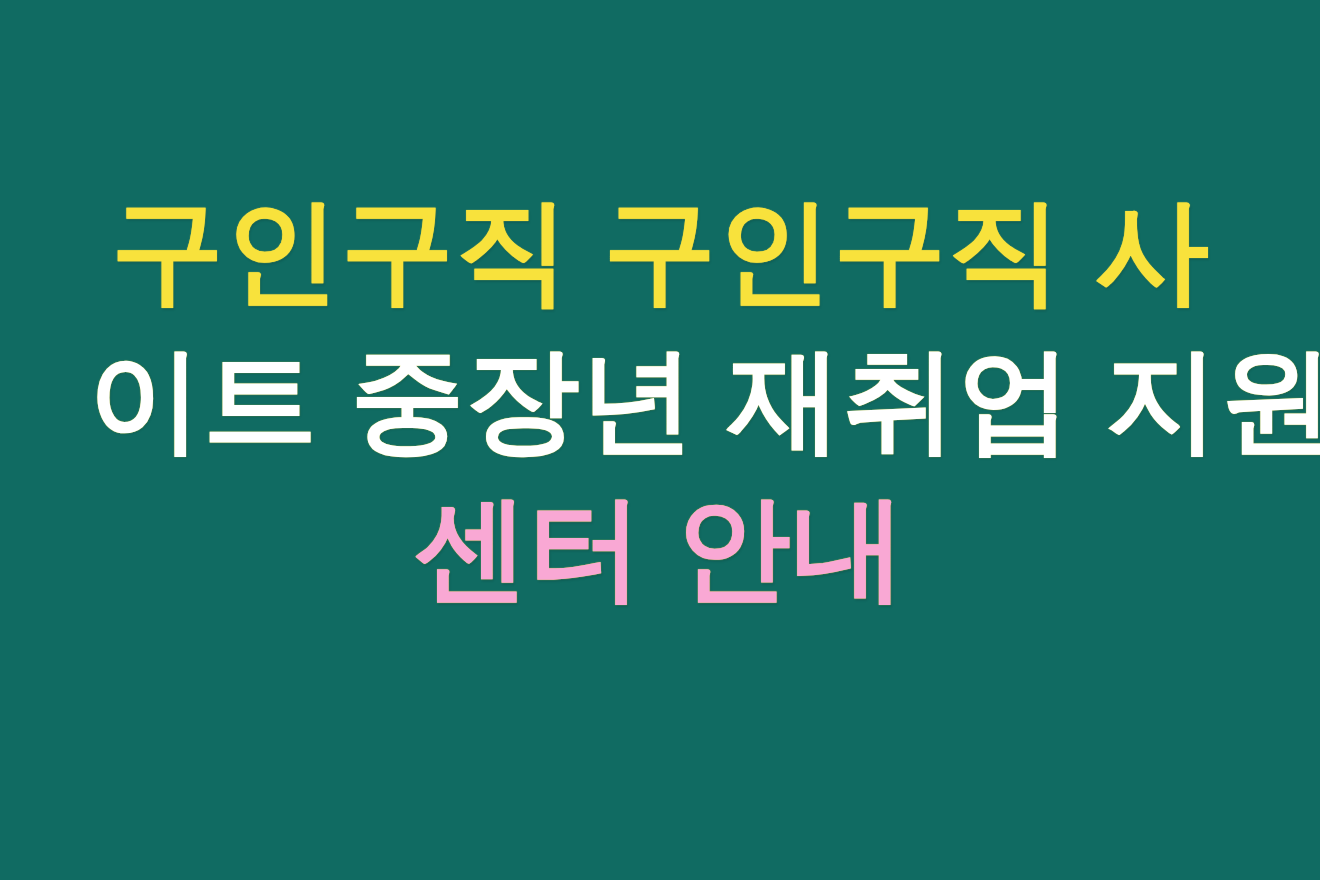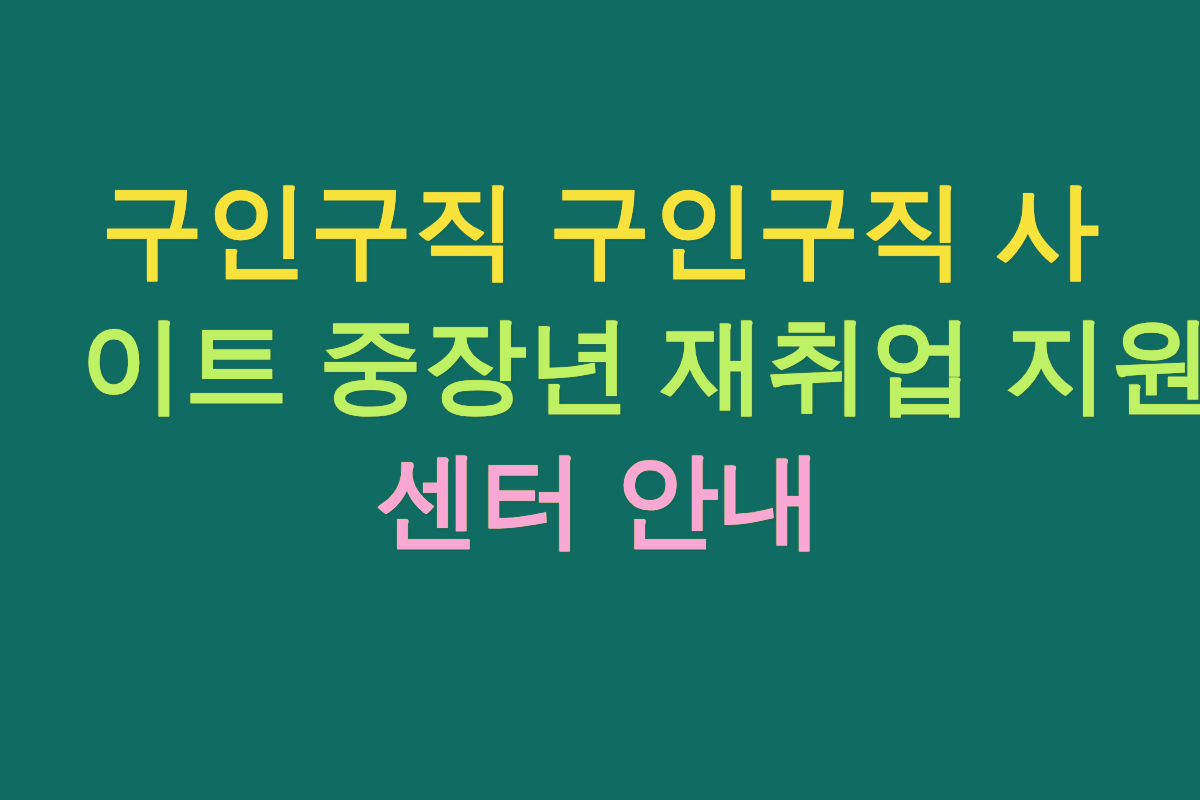--- a/index.html
+++ b/index.html
@@ -72,20 +72,20 @@
 </style>
 </head>
 <body>
 
 <div class="banner" style="background-color: rgb(16, 107, 98);">
 
   <div class="headline-block">
 
     <span class="headline-line" style="color: rgb(248, 226, 60);">구인구직 구인구직 사</span>
 
-    <span class="headline-line" style="color: #bef264;">이트 중장년 재취업 지원</span>
+    <span class="headline-line" style="color: #ffffff;">이트 중장년 재취업 지원</span>
 
     <span class="headline-line" style="color: #f9a8d4;">센터 안내</span>
 
   </div>
 
   <span class="sr-only">춘천교차로 구인구직 사이트 중장년 재취업 지원 센터 안내</span>
 </div>
 
 </body></html>

